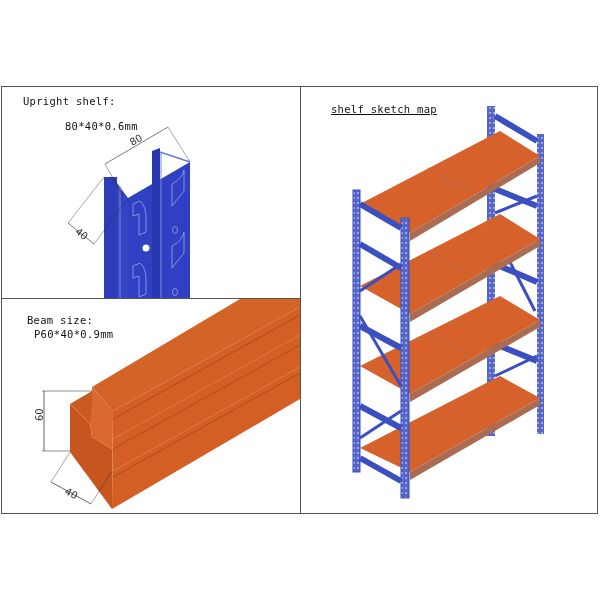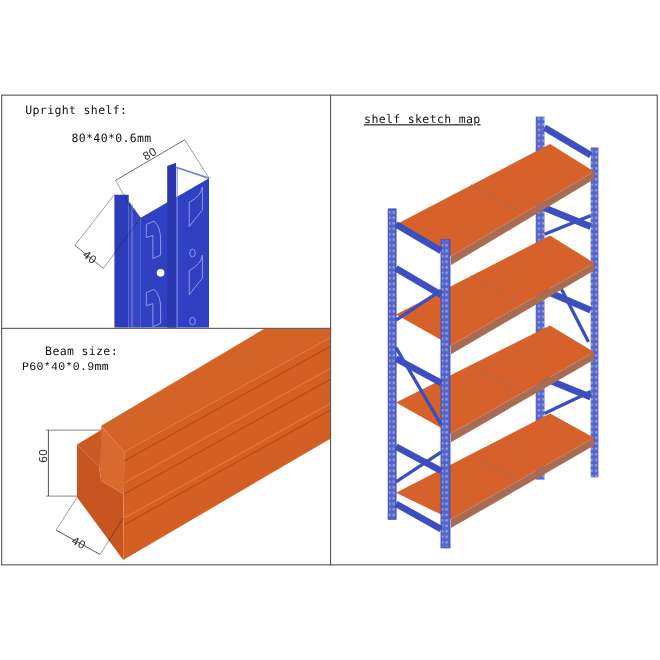--- a/index.html
+++ b/index.html
@@ -46,22 +46,22 @@
     <text x="130" y="58" font-size="10" fill="#333" transform="rotate(-30 135 55)" font-family="DejaVu Sans, sans-serif">80</text>
 
     <line x1="68" y1="137" x2="94" y2="158" stroke="#222" stroke-width="0.6"></line>
     <line x1="68" y1="137" x2="104" y2="91" stroke="#222" stroke-width="0.4"></line>
     <line x1="94" y1="158" x2="128" y2="112" stroke="#222" stroke-width="0.4"></line>
     <text x="76" y="150" font-size="10" fill="#333" transform="rotate(38 80 146)" font-family="DejaVu Sans, sans-serif">40</text>
   </svg>
 </div>
 
 <div>
-  <div class="label" style="left:41px;top:314px;">Beam size:</div>
-  <div class="label" style="left:20px;top:328px;font-family:Liberation Mono, monospace;">P60*40*0.9mm</div>
+  <div class="label" style="left:27px;top:314px;">Beam size:</div>
+  <div class="label" style="left:34px;top:328px;">P60*40*0.9mm</div>
   <svg width="300" height="216" style="left:0;top:299px;">
 
     <polygon points="92,88 240,0 300,0 300,8 113,112" fill="#d46328"></polygon>
 
     <polygon points="70,105 92,92 113,112 90,125" fill="#c85a22"></polygon>
 
     <polygon points="70,105 90,125 92,138 112,150 112,210 70,153" fill="#c65520"></polygon>
     <polygon points="92,88 113,112 112,210 112,150 92,138 90,125 92,105" fill="#d86a30"></polygon>
 
     <polygon points="113,112 300,8 300,100 112,210" fill="#d35f24"></polygon>

